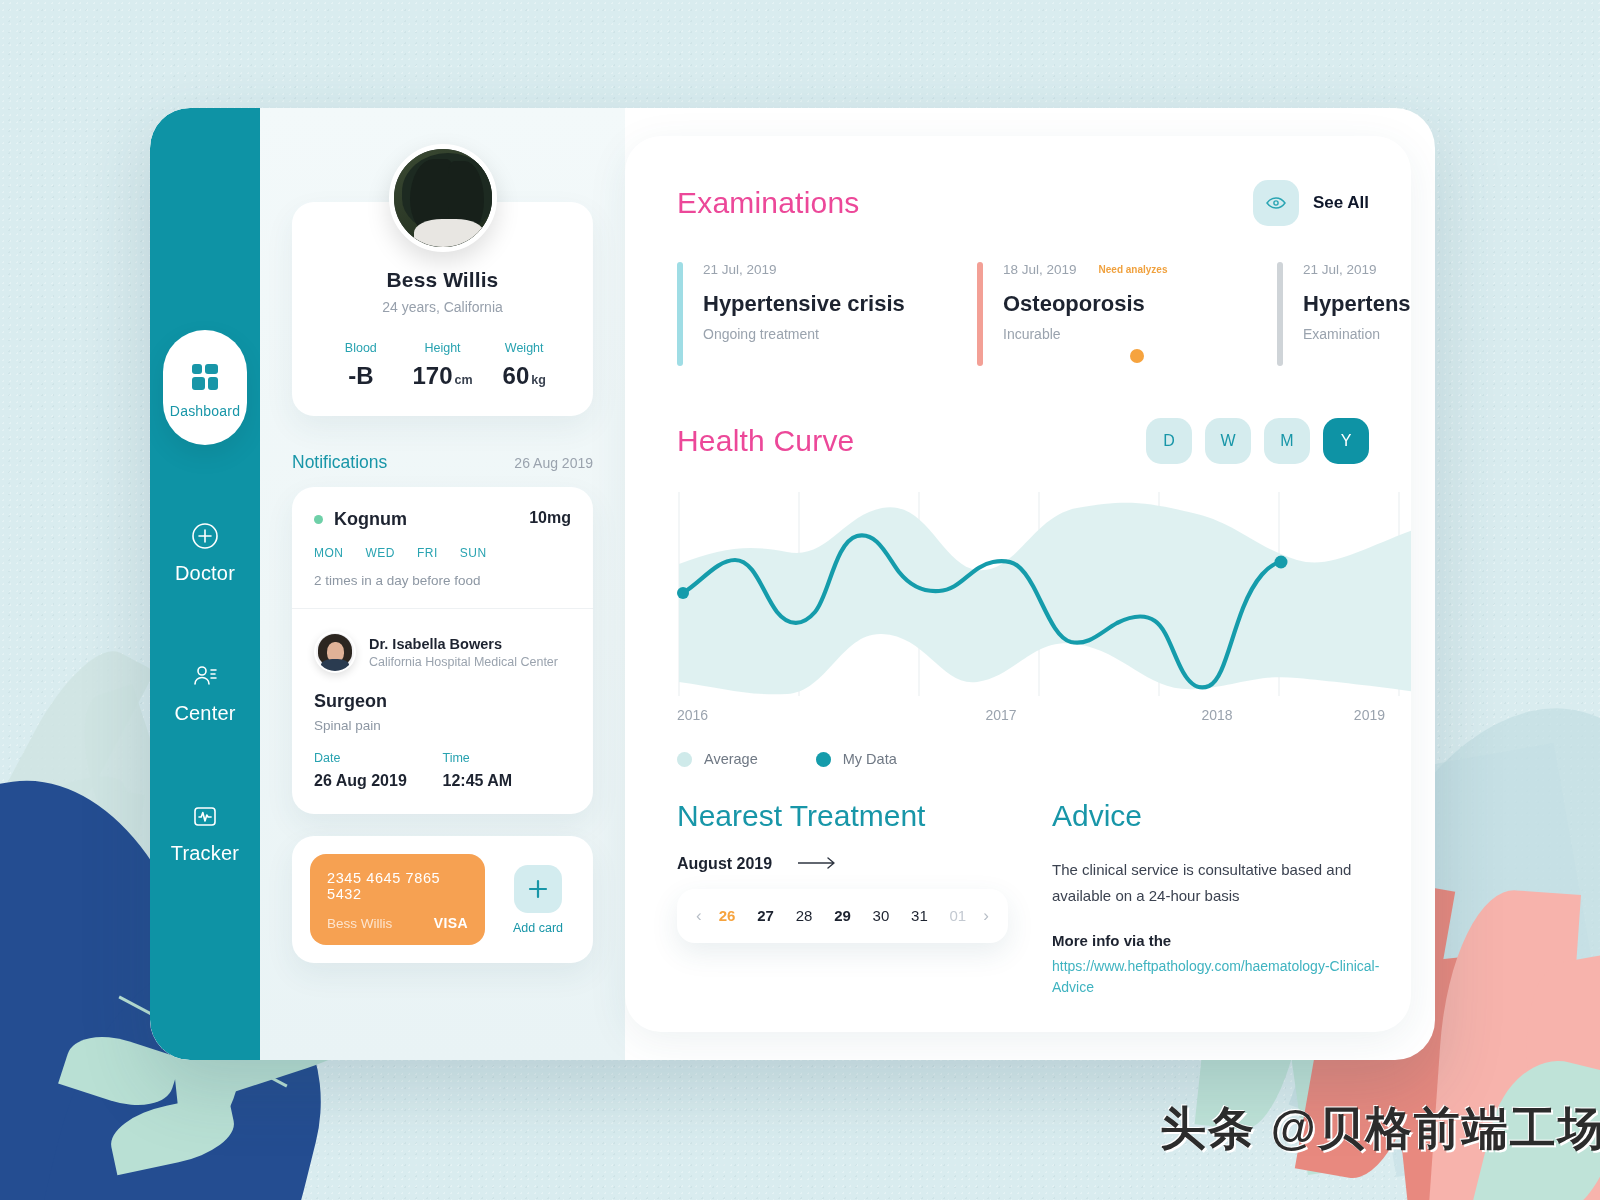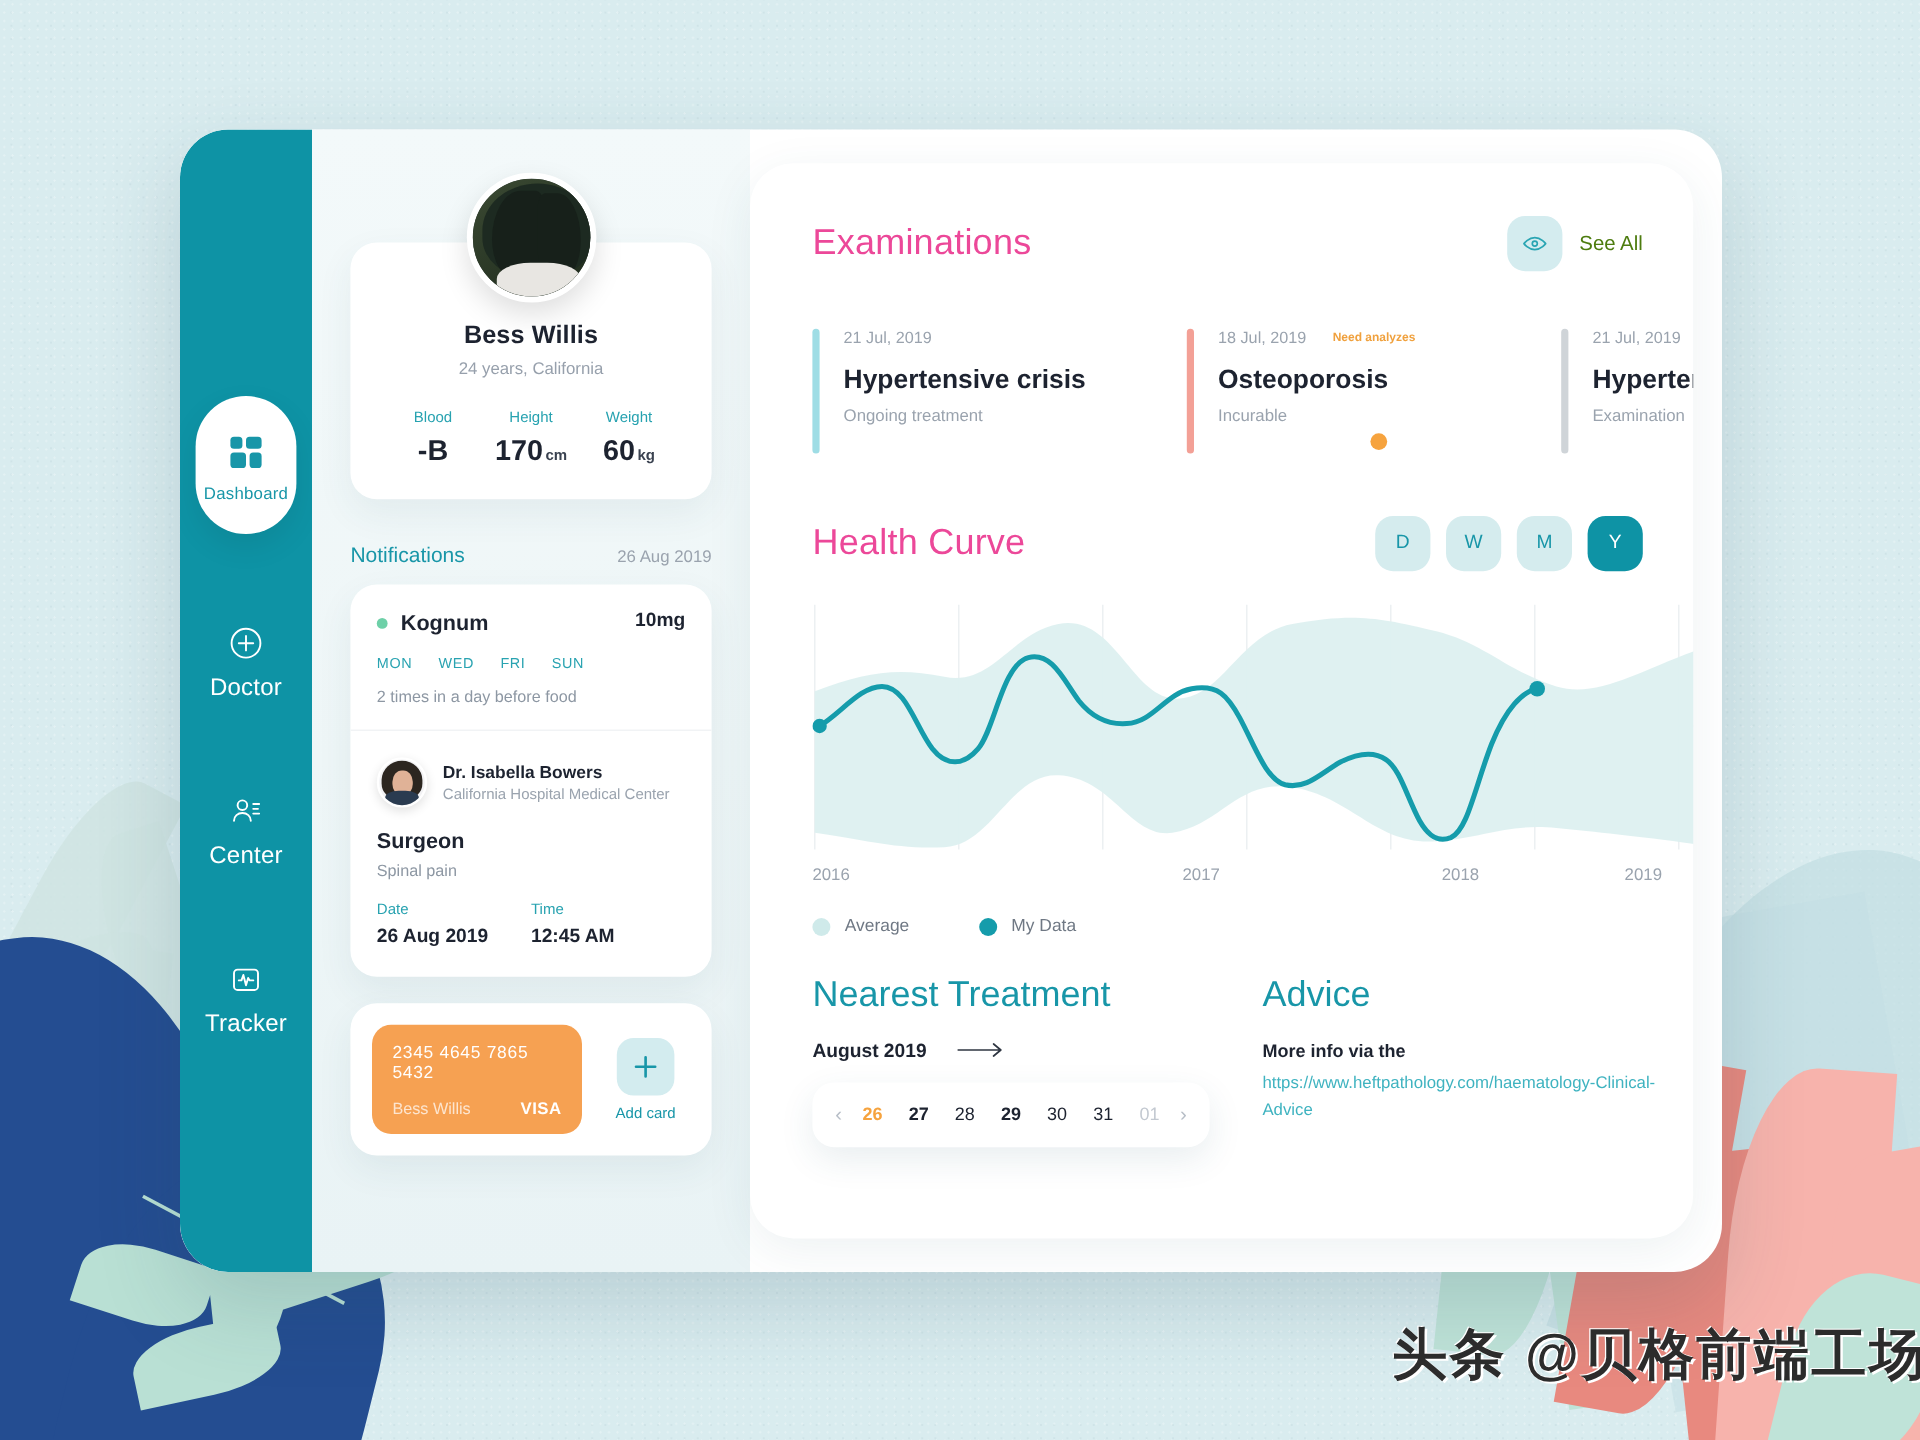--- a/index.html
+++ b/index.html
@@ -245,23 +245,23 @@
     overflow: hidden;
   }
 
   .main-head { display: flex; align-items: center; justify-content: space-between; padding-right: 42px; }
   .h-title { font-size: 30px; color: #ec4899; font-weight: 400; letter-spacing: .2px; }
   .see-all { display: flex; align-items: center; gap: 14px; cursor: pointer; }
   .eye-btn {
     width: 46px; height: 46px; border-radius: 15px; background: #d4ecef;
     display: flex; align-items: center; justify-content: center;
   }
-  .see-all .lbl { font-size: 17px; font-weight: 400; color: #4d7c0f; }
-
-  .exam-row { display: flex; margin-top: 48px; gap: 12px; }
+  .see-all .lbl { font-size: 17px; font-weight: 700; color: #0f172a; }
+
+  .exam-row { display: flex; margin-top: 36px; gap: 0; }
   .exam {
     display: flex; gap: 20px; width: 300px; flex: 0 0 300px;
   }
   .exam .bar { width: 6px; border-radius: 4px; flex: 0 0 6px; height: 104px; }
   .exam .top { display: flex; align-items: center; gap: 22px; }
   .exam .date { font-size: 13.5px; color: #9aa3ae; }
   .exam .tag  { font-size: 10px; color: #f0a13e; font-weight: 600; }
   .exam .name { font-size: 22px; font-weight: 700; color: #1d2330; margin-top: 14px; white-space: nowrap; }
   .exam .stat { font-size: 14px; color: #9aa3ae; margin-top: 9px; }
   .exam .body { position: relative; }
@@ -666,20 +666,21 @@
           <span class="day dim">
             <span class="n">01</span>
             <span class="pd hidden"></span>
           </span>
           <span class="nav">›</span>
         </div>
       </div>
 
       <div class="bcol">
         <div class="btitle">Advice</div>
+        <div class="advice-p">The clinical service is consultative based and available on a 24-hour basis</div>
         <div class="advice-strong">More info via the</div>
         <div class="advice-link">https://www.heftpathology.com/haematology-Clinical-Advice</div>
       </div>
     </div>
   </section>
 </div>
 
 <div class="wm">头条 @贝格前端工场</div>
 
 </body></html>

